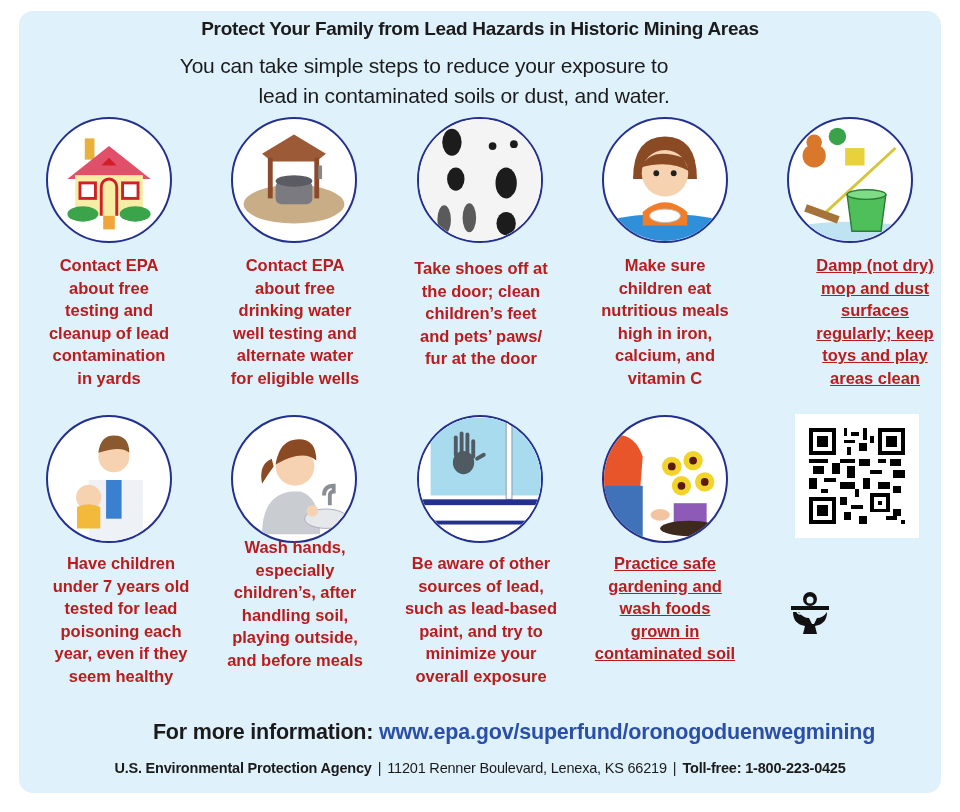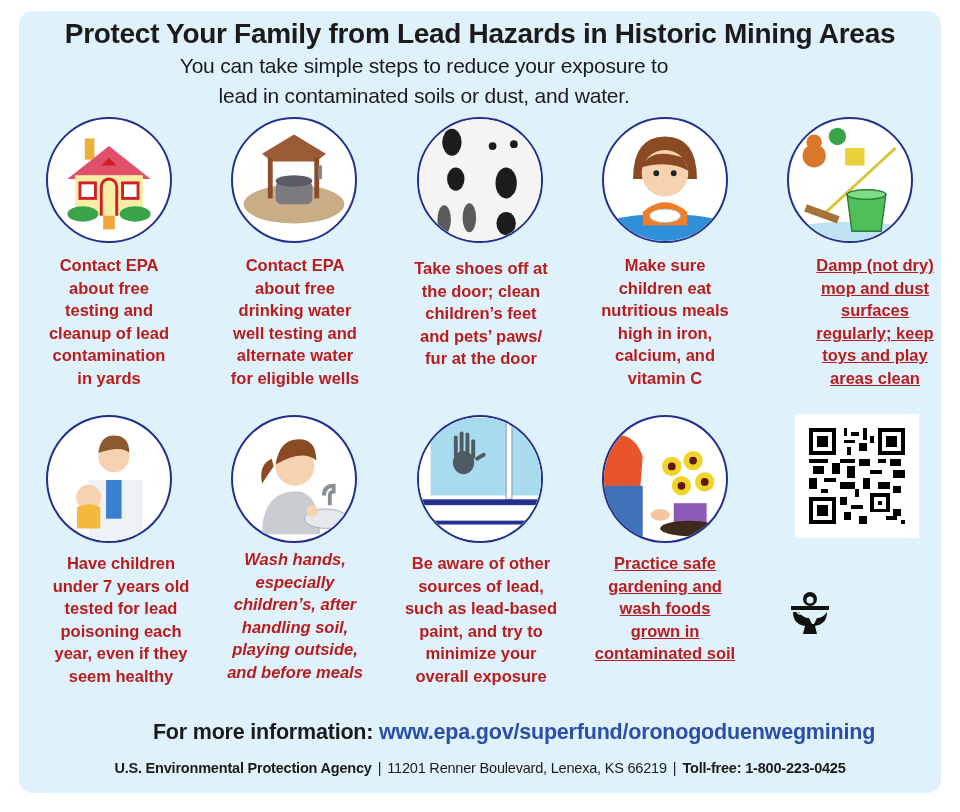--- a/index.html
+++ b/index.html
@@ -1,24 +1,24 @@
 <!DOCTYPE html>
 <html><head>
 <meta charset="utf-8">
 <style>
   html, body { margin:0; padding:0; background:#ffffff; }
   body { width:960px; height:812px; position:relative; overflow:hidden;
          font-family:"Liberation Sans", "DejaVu Sans", sans-serif; color:#1a1a1a; }
   .panel { position:absolute; left:19px; top:11px; width:922px; height:782px;
            background:#dff1fb; border-radius:14px; }
   .title { position:absolute; left:0; width:960px; top:18px; text-align:center;
-           font-size:28px; font-weight:bold; letter-spacing:-0.3px; color:#1b1b1b; }
+           font-size:19px; font-weight:bold; letter-spacing:-0.3px; color:#1b1b1b; }
   .subtitle { position:absolute; left:0; width:848px; text-align:center;
               font-size:21px; color:#1b1b1b; letter-spacing:-0.2px; }
-  .sub1 { top:54px; } .sub2 { top:84px; }
+  .sub1 { top:54px; } .sub2 { top:84px;margin-left:40px; }
   .circle { position:absolute; width:126px; height:126px; border-radius:50%;
             border:2px solid #23308e; background:#ffffff; overflow:hidden; box-sizing:border-box; }
   .circle svg { width:100%; height:100%; display:block; }
   .tip-text { position:absolute; text-align:center; font-weight:bold;
               font-size:16.5px; line-height:22.6px; color:#b91c1c; white-space:pre-line; }
 
   .qr { position:absolute; left:795px; top:414px; width:124px; height:124px; background:#ffffff; }
   .qr svg { position:absolute; left:14px; top:14px; width:96px; height:96px; }
   .epa { position:absolute; left:789px; top:588px; height:50px; display:flex; align-items:center; }
   .epa-text { font-size:49px; font-weight:bold; color:#111; letter-spacing:-3px; margin-left:3px;
@@ -163,21 +163,21 @@
   <svg viewBox="0 0 126 126">
     <path d="M30 120 q0-40 30-44 h10 q20 6 20 44z" fill="#c9cdd2"></path>
     <circle cx="64" cy="50" r="20" fill="#f6d2b0"></circle>
     <path d="M44 48 q4-26 24-26 q18 0 18 22 q-14-12-42 4z" fill="#8a4a24"></path>
     <path d="M40 42 q-14 6 -10 26 q6-10 12-18z" fill="#8a4a24"></path>
     <ellipse cx="96" cy="104" rx="22" ry="10" fill="#e6e9ec" stroke="#aab" stroke-width="1"></ellipse>
     <path d="M94 80 q0-10 10-10 v6 q-4 0 -4 4 v10" fill="none" stroke="#8a8f96" stroke-width="4"></path>
     <circle cx="82" cy="96" r="6" fill="#f6d2b0"></circle>
   </svg>
 </div>
-<div class="tip-text" style="left:204px;top:548px;width:182px;font-style:italic;">Wash hands,
+<div class="tip-text" style="left:204px;top:536px;width:182px;">Wash hands,
 especially
 children’s, after
 handling soil,
 playing outside,
 and before meals</div>
 
 <div class="circle" style="left:417px;top:415px;width:126px;height:128px;">
   <svg viewBox="0 0 126 126">
     <rect width="126" height="126" fill="#ffffff"></rect>
     <rect x="12" y="0" width="80" height="80" fill="#a9dbef"></rect>

